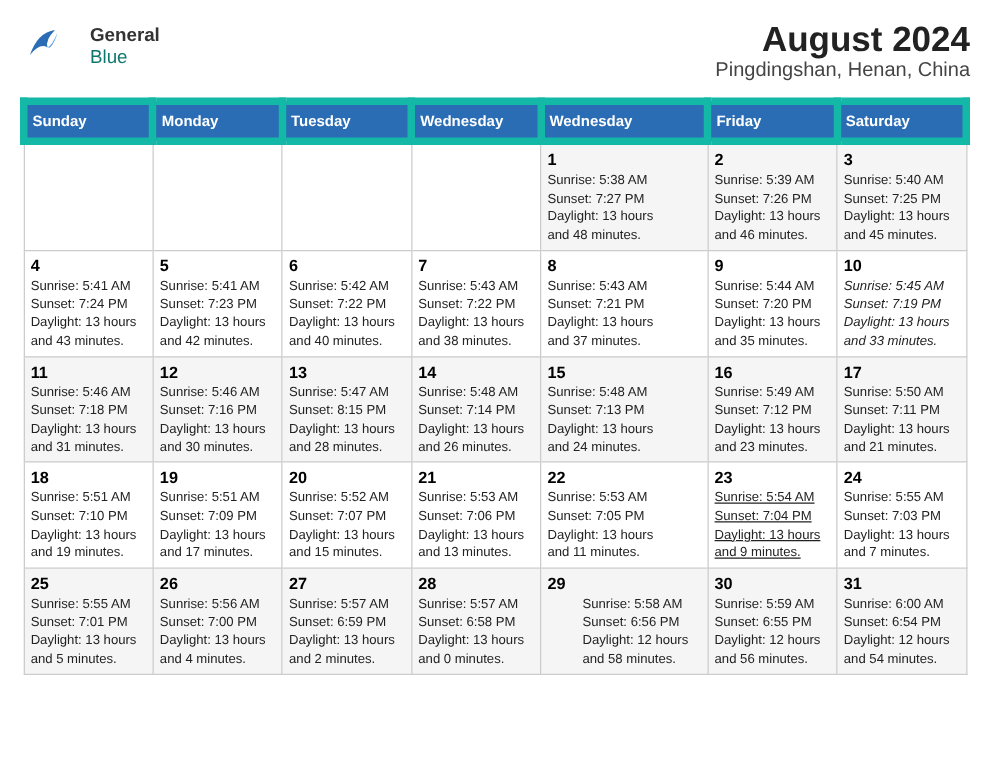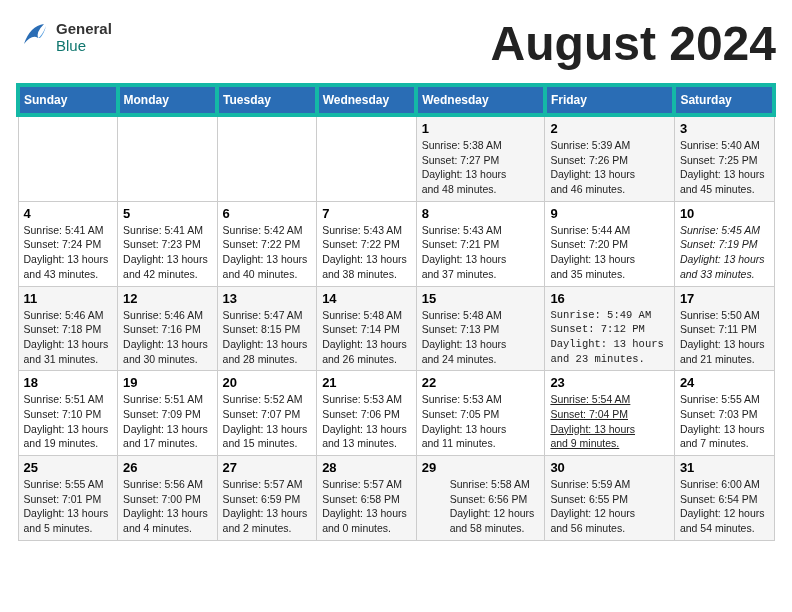--- a/index.html
+++ b/index.html
@@ -12,42 +12,42 @@
     }
     .header-area {
       display: flex;
       justify-content: space-between;
       align-items: flex-start;
       margin-bottom: 12px;
     }
     .logo {
       display: flex;
       align-items: center;
-      gap: 4px;
+      gap: 20px;
       justify-content: center;
     }
     .logo-text-general {
       font-size: 15px;
       font-weight: bold;
       color: #333;
     }
     .logo-text-blue {
       font-size: 15px;
       font-weight: normal;
       color: #0f766e;
     }
     .logo-bird {
       color: #2a6db5;
       font-size: 22px;
     }
     .title-area {
       text-align: right;
     }
     .main-title {
-      font-size: 48px;
+      font-size: 28px;
       font-weight: bold;
       color: #222;
     }
     .subtitle {
       font-size: 16px;
       color: #444;
     }
     table {
       width: 100%;
       border-collapse: collapse;
@@ -55,21 +55,21 @@
     }
     thead tr {
       background-color: #2a6db5;
       color: #fff;
     }
     thead th {
       padding: 6px 4px;
       text-align: left;
       font-weight: bold;
       font-size: 12px;
-      border: 4px solid #14b8a6;
+      border: 6px solid #14b8a6;
     }
     tbody tr {
       vertical-align: top;
     }
     tbody td {
       border: 1px solid #ccc;
       padding: 4px 5px;
       min-height: 70px;
       height: 80px;
       vertical-align: top;
@@ -104,20 +104,21 @@
         <path d="M22 22 Q26 20 30 10 Q28 18 24 22Z" fill="#5aa0e0"></path>
       </svg>
     </span>
     <div>
       <div class="logo-text-general">General</div>
       <div class="logo-text-blue">Blue</div>
     </div>
   </div>
   <div class="title-area">
     <div class="main-title">August 2024</div>
+    <div class="subtitle">Pingdingshan, Henan, China</div>
   </div>
 </div>
 
 <table>
   <thead>
     <tr>
     <th>Sunday</th>
         <th>Monday</th>
         <th>Tuesday</th>
         <th>Wednesday</th>
@@ -236,21 +237,21 @@
         </td>
         <td>
           <span class="day-number">15</span>
           <div class="day-info" style="white-space: pre-line;">Sunrise: 5:48 AM
 Sunset: 7:13 PM
 Daylight: 13 hours
 and 24 minutes.</div>
         </td>
         <td>
           <span class="day-number">16</span>
-          <div class="day-info" style="white-space: pre-line; font-family: Liberation Mono, monospace;">Sunrise: 5:49 AM
+          <div class="day-info" style="white-space: pre-line;">Sunrise: 5:49 AM
 Sunset: 7:12 PM
 Daylight: 13 hours
 and 23 minutes.</div>
         </td>
         <td>
           <span class="day-number">17</span>
           <div class="day-info" style="white-space: pre-line;">Sunrise: 5:50 AM
 Sunset: 7:11 PM
 Daylight: 13 hours
 and 21 minutes.</div>

